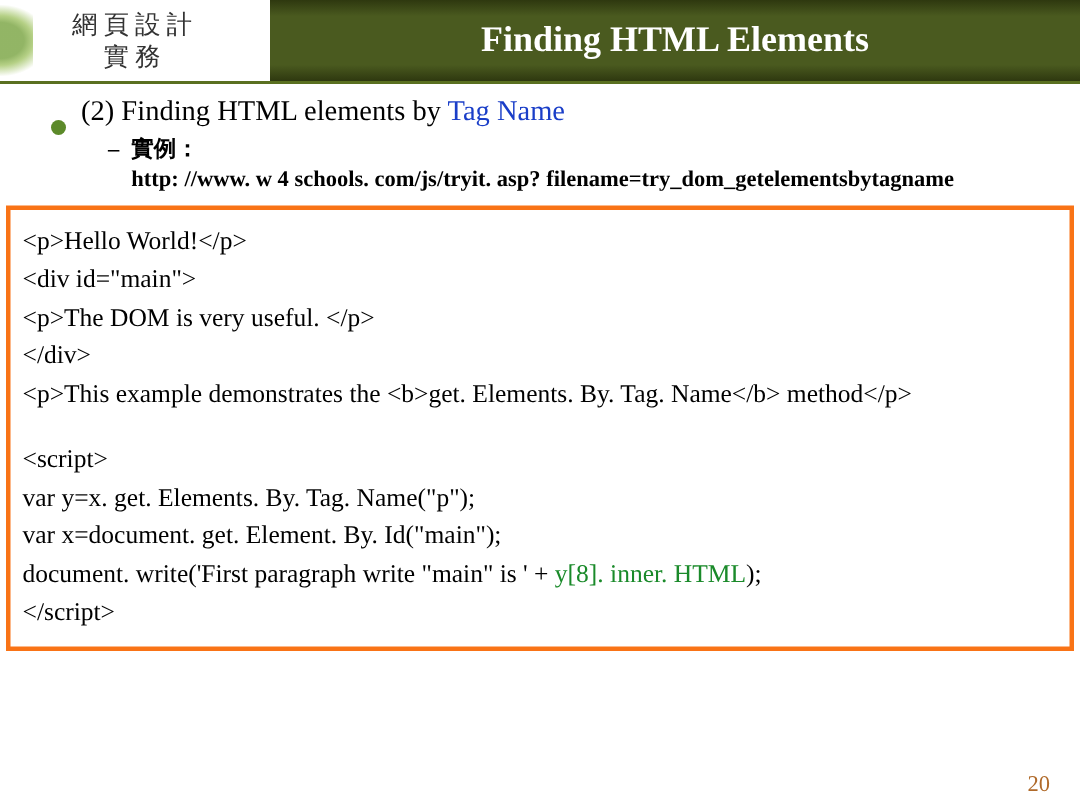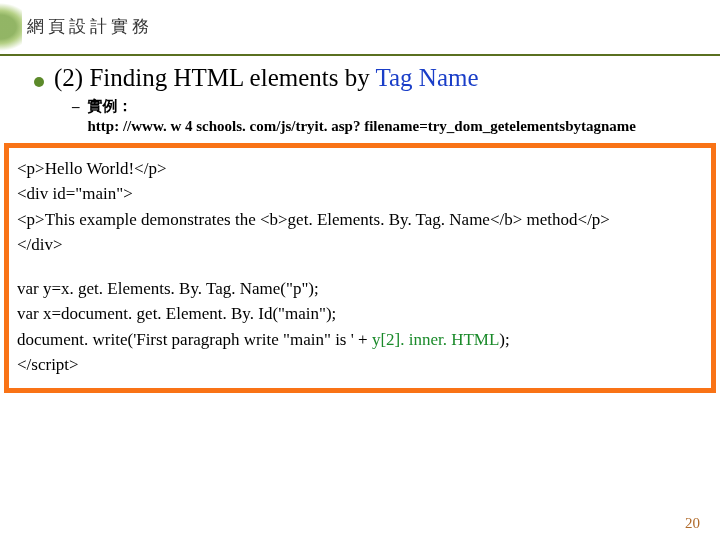--- a/index.html
+++ b/index.html
@@ -12,21 +12,21 @@
     overflow: hidden;
   }
   .header {
     display: flex;
     height: 54px;
   }
   .header-left {
     width: 180px;
     position: relative;
     display: flex;
-    flex-direction: row;
+    flex-direction: column;
     align-items: center;
     justify-content: center;
     color: #333;
     font-size: 17px;
     font-family: "Microsoft JhengHei", "PMingLiU", sans-serif;
   }
   .header-left::before {
     content: "";
     position: absolute;
     left: 0; top: 0; bottom: 0;
@@ -55,23 +55,23 @@
   .underline {
     height: 2px;
     background: #5a7020;
     margin-top: 0;
   }
   .content {
     padding: 8px 12px 0 34px;
   }
   .bullet-row {
     display: flex;
-    align-items: center;
+    align-items: flex-end;
     gap: 10px;
-    font-size: 25px;
+    font-size: 19px;
     color: #000;
     margin-bottom: 4px;
   }
   .bullet-dot {
     width: 10px; height: 10px;
     background: #5c8a2a;
     border-radius: 50%;
     flex-shrink: 0;
     position: relative;
     top: 4px;
@@ -87,21 +87,21 @@
   }
   .sub-row { display: flex; gap: 8px; }
   .dash { flex-shrink: 0; }
   .sub-label { font-family: Liberation Serif, serif; }
   .sub-url {
     font-family: "Times New Roman", serif;
     word-break: break-all;
     padding-right: 14px;
   }
   .codebox {
-    border: 5px solid #f97316;
+    border: 3px solid #f97316;
     margin: 0 4px 0 4px;
     padding: 8px 8px 10px 8px;
     font-size: 17px;
     line-height: 1.5;
     font-family: "Times New Roman", serif;
   }
   .gap { height: 18px; }
   .page-num {
     position: absolute;
     right: 20px;
@@ -111,20 +111,21 @@
   }
 </style>
 </head>
 <body>
 
 <div class="header">
   <div class="header-left">
     <span>網頁設計</span>
     <span>實務</span>
   </div>
+  <div class="header-right">Finding HTML Elements</div>
 </div>
 <div class="underline"></div>
 
 <div class="content">
 
   <div class="bullet-row">
     <div class="bullet-dot"></div>
     <div>
       <span>(2) Finding HTML elements by </span><span class="link">Tag Name</span>
     </div>
@@ -138,24 +139,26 @@
         <span class="sub-url">http: //www. w 4 schools. com/js/tryit. asp? filename=try_dom_getelementsbytagname</span>
       </div>
     </div>
   </div>
 
 </div>
 
 <div class="codebox">
   <div>&lt;p&gt;Hello World!&lt;/p&gt;</div>
   <div>&lt;div id="main"&gt;</div>
+  <div>&lt;p&gt;The DOM is very useful. &lt;/p&gt;</div>
+  <div>&lt;/div&gt;</div>
   <div>&lt;p&gt;This example demonstrates the &lt;b&gt;get. Elements. By. Tag. Name&lt;/b&gt; method&lt;/p&gt;</div>
-  <div>&lt;/div&gt;</div>
   <div class="gap"></div>
+  <div>&lt;script&gt;</div>
   <div>var y=x. get. Elements. By. Tag. Name("p");</div>
   <div>var x=document. get. Element. By. Id("main");</div>
   <div>
-    <span>document. write('First paragraph write "main" is ' + </span><span style="color:#1a8a2a">y[2]. inner. HTML</span><span>);</span>
+    <span>document. write('First paragraph write "main" is ' + </span><span style="color:#1a8a2a">y[8]. inner. HTML</span><span>);</span>
   </div>
   <div>&lt;/script&gt;</div>
 </div>
 
 <div class="page-num">20</div>
 
 </body></html>

